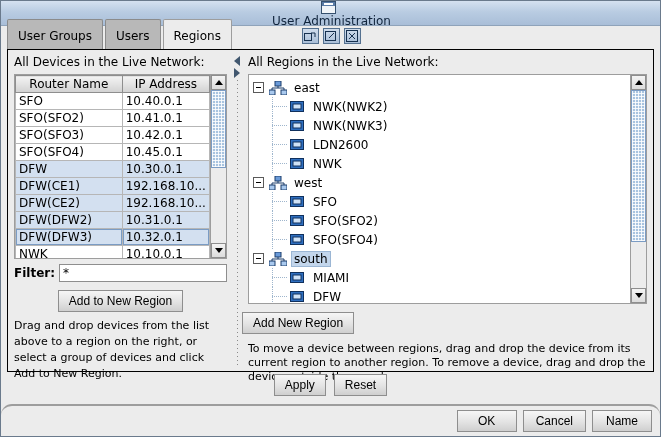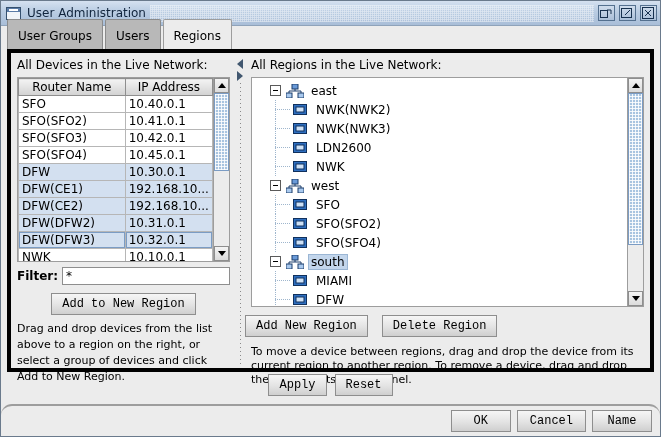--- a/index.html
+++ b/index.html
@@ -19,20 +19,21 @@
   }
 
   
   .titlebar {
     height: 25px;
     background: linear-gradient(to bottom, #d5e1f0 0%, #b9cce2 45%, #a9bed8 100%);
     border-bottom: 1px solid #8fa3ba;
     display: flex; align-items: center;
     padding: 0 3px 0 5px;
     position: relative;
+    flex-direction: column;
   }
   .win-icon {
     width: 15px; height: 13px;
     background: #f0f4f8;
     border: 1px solid #35506e;
     position: relative;
     margin-right: 6px;
     flex: 0 0 auto;
   }
   .win-icon::before {
@@ -94,21 +95,21 @@
     background: #ececec;
     border-color: #9d9d9d;
     height: 22px;
     font-weight: normal;
   }
   .tabpane {
     position: absolute;
     left: 6px; right: 6px;
     top: 48px; bottom: 64px;
     background: #ececec;
-    border: 4px solid #000000;
+    border: 1px solid #000000;
   }
 
   
   .split { position: absolute; inset: 0; }
   .left-pane  { position: absolute; left: 0;   top: 0; width: 225px; bottom: 0; }
   .divider    { position: absolute; left: 225px; top: 0; width: 9px; bottom: 0;
                 background: #ececec; }
   .divider .dots {
     position: absolute; left: 4px; top: 30px; bottom: 4px; width: 1px;
     background-image: repeating-linear-gradient(to bottom,#8a8a8a 0 1px, transparent 1px 4px);
@@ -193,21 +194,21 @@
     font-size: 12px;
     padding: 0 3px;
     font-family: "DejaVu Sans", sans-serif;
     outline: none;
     color: #000;
   }
   .btn {
     background: linear-gradient(to bottom,#f6f6f6 0%,#e3e3e3 55%,#cfcfcf 100%);
     border: 1px solid #8e8e8e;
     font-size: 12px;
-    font-family: Liberation Mono, monospace;
+    font-family: Liberation Sans, sans-serif;
     color: #000;
     padding: 3px 10px;
     cursor: default;
     white-space: nowrap;
   }
   .btn-wide-row {
     position: absolute; left: 0; right: 0; top: 240px;
     display: flex; justify-content: center;
   }
   .hint {
@@ -220,21 +221,21 @@
     position: absolute; left: 6px; right: 6px; top: 24px; height: 230px;
     border: 1px solid #9d9d9d;
     background: #ffffff;
     display: flex; overflow: hidden;
   }
   .tree-area { flex: 1 1 auto; overflow: hidden; position: relative; padding: 3px 0 0 0; }
   .tnode {
     display: flex; align-items: center;
     height: 19px; position: relative;
     font-size: 12px;
-    padding-left: 18px;
+    padding-left: 4px;
     cursor: default;
   }
   .tnode.child { padding-left: 30px; margin-left: 11px; }
   .toggle {
     width: 11px; height: 11px;
     border: 1px solid #5a5a5a;
     background: #ffffff;
     position: relative;
     margin-right: 5px;
     flex: 0 0 auto;
@@ -252,21 +253,21 @@
     position: absolute; left: 12px; top: 9px; width: 16px; height: 1px;
     background-image: repeating-linear-gradient(to right,#9fb6cd 0 1px, transparent 1px 2px);
   }
   .icon-region { width: 18px; height: 14px; margin-right: 5px; flex: 0 0 auto; }
   .icon-device { width: 15px; height: 12px; margin-right: 6px; flex: 0 0 auto; }
   .tlabel { white-space: nowrap; padding: 0 2px; }
   .tnode.sel .tlabel { background: #c3d6ec; outline: 1px solid #9bb6d4; }
 
   .region-btns {
     position: absolute; left: 0; right: 0; top: 262px;
-    display: flex; justify-content: flex-start; gap: 14px;
+    display: flex; justify-content: space-between; 
   }
   .right-hint {
     position: absolute; left: 6px; right: 4px; top: 292px;
     font-size: 11px; line-height: 14px;
   }
 
   
   .apply-row {
     position: absolute; left: 0; right: 0; bottom: 38px;
     display: flex; justify-content: center; gap: 8px;
@@ -540,21 +541,20 @@
               <div class="sb-thumb" style="top:0; height:152px;"></div>
             </div>
             <div class="sb-btn down">
                 <span class="arr"></span>
               </div>
           </div>
         </div>
 
         <div class="region-btns">
           <button class="btn">Add New Region</button>
-          <button class="btn">Delete Region</button>
         </div>
 
         <div class="right-hint">To move a device between regions, drag and drop the device from its current region to another region. To remove a device, drag and drop the device outside the panel.</div>
       </div>
 
     </div>
   </div>
 
   <div class="apply-row">
     <button class="btn">Apply</button>

